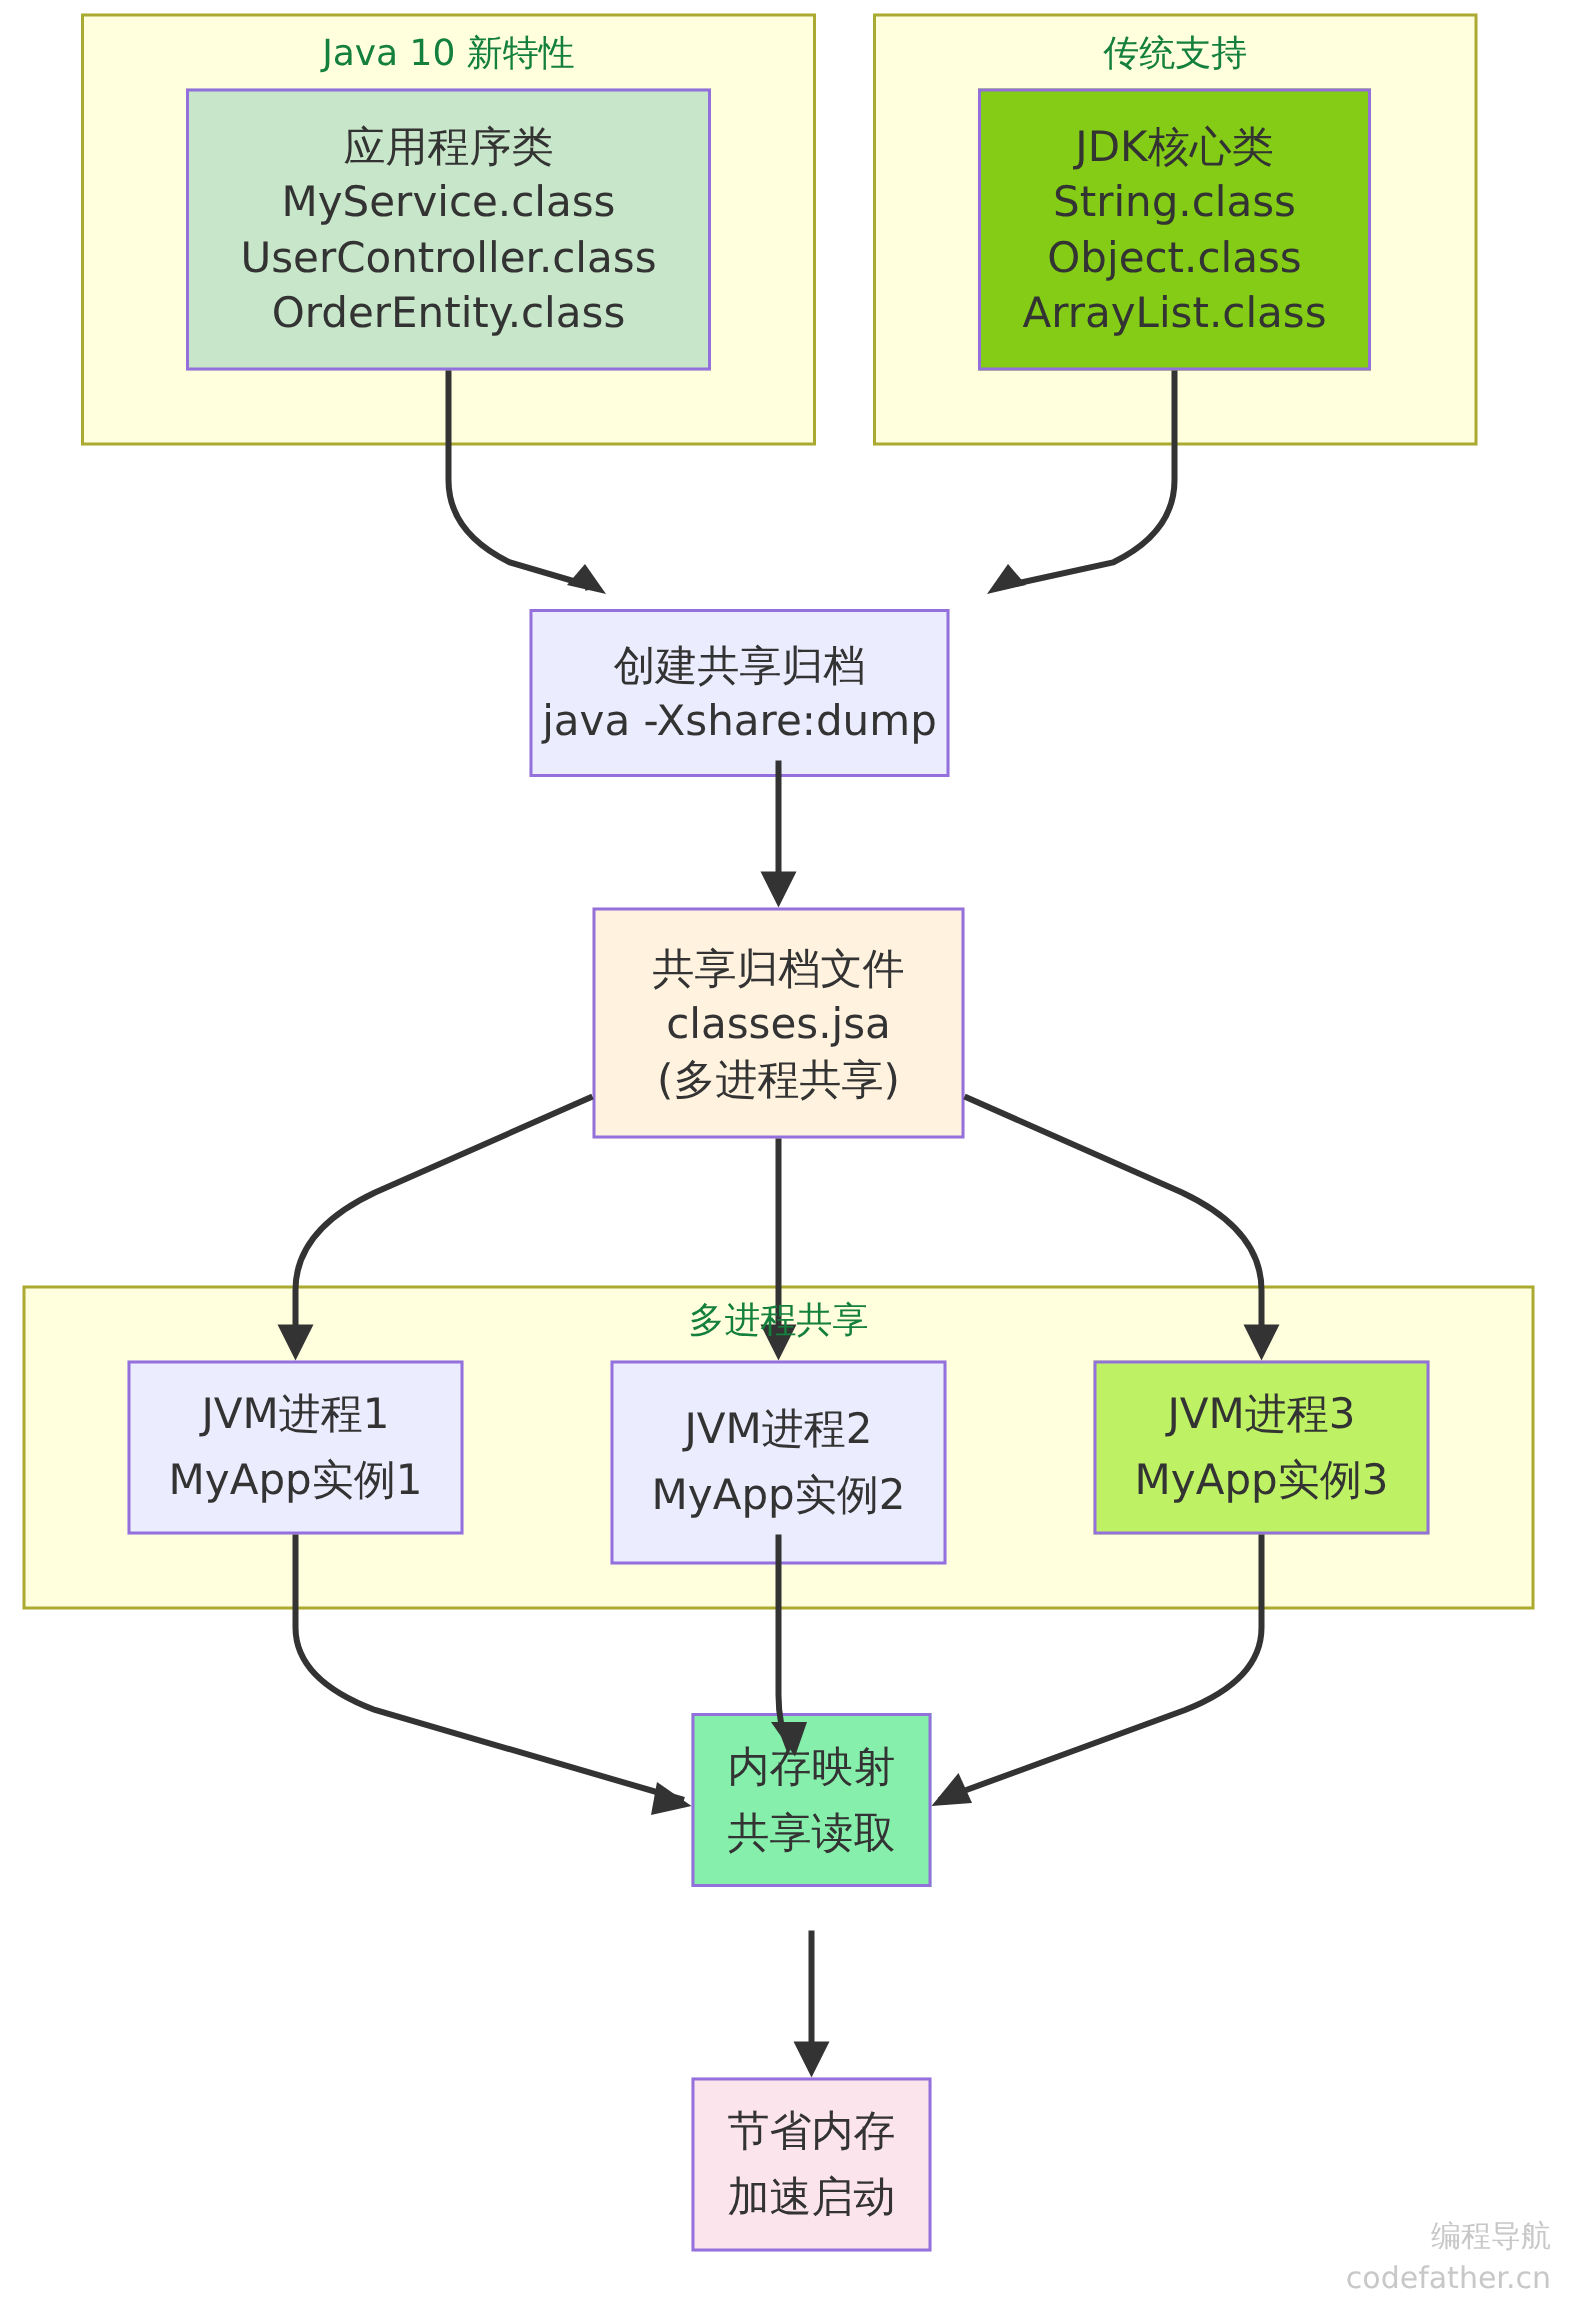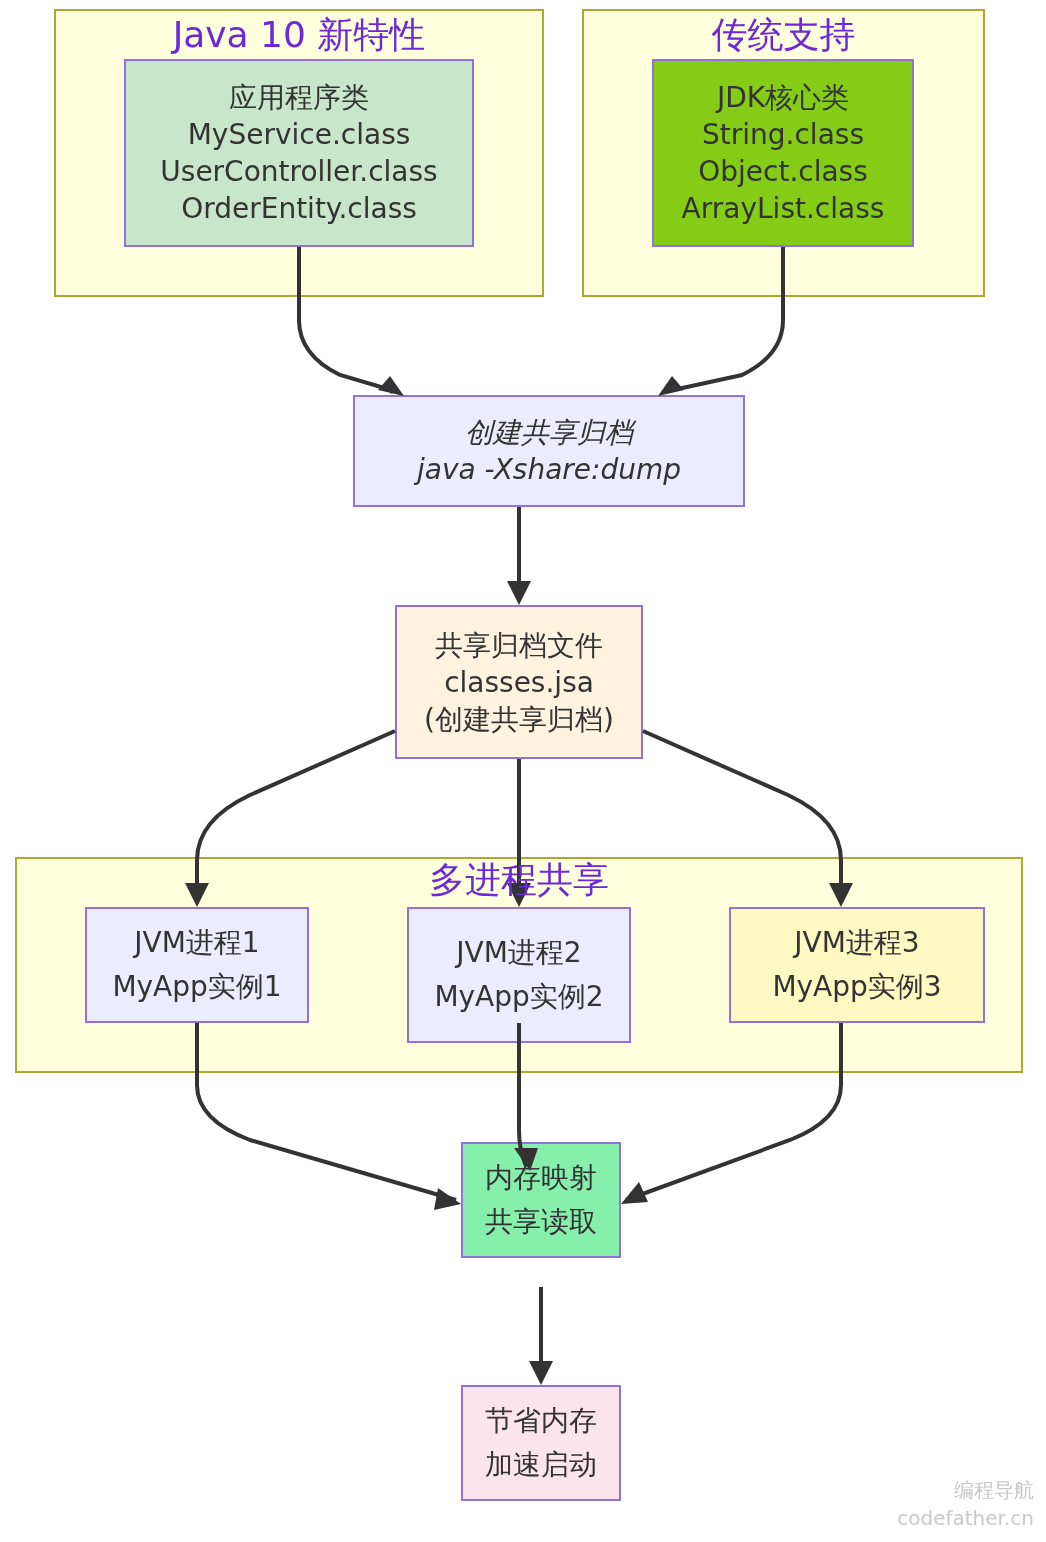--- a/index.html
+++ b/index.html
@@ -1,20 +1,20 @@
 <!DOCTYPE html>
 <html><head>
 <meta charset="utf-8">
 <style>
   html, body { margin: 0; padding: 0; background: #ffffff; }
   body { width: 1046px; height: 1542px; position: relative; overflow: hidden;
          font-family: "DejaVu Sans", sans-serif; color: #333333; }
   svg#edges { position: absolute; left: 0; top: 0; width: 1046px; height: 1542px; z-index: 2; pointer-events: none; }
   .cluster { position: absolute; background: #ffffde; border: 2px solid #aaaa33; box-sizing: border-box; z-index: 0; }
-  .cluster-title { position: absolute; left: 0; right: 0; text-align: center; font-size: 36px; line-height: 36px; color: #6d28d9; z-index: 3; }
+  .cluster-title { position: absolute; left: 0; right: 0; text-align: center; font-size: 24px; line-height: 36px; color: #15803d; z-index: 3; }
   .node { position: absolute; box-sizing: border-box; border: 2px solid #9370db; background: #ececff;
           display: flex; flex-direction: column; justify-content: center;
           font-size: 28px; line-height: 37px; text-align: center; z-index: 1; color: #333; }
   .node span { display: block; white-space: nowrap; }
   .watermark { position: absolute; right: 12px; text-align: right; color: #c8c8c8; font-size: 20px; line-height: 26px; z-index: 3; }
 </style>
 </head>
 <body>
 
 <div class="cluster" style="left:54px;top:9px;width:490px;height:288px;">
@@ -32,38 +32,38 @@
   <span>MyService.class</span>
   <span>UserController.class</span>
   <span>OrderEntity.class</span>
 </div>
 <div class="node" style="left: 652px; top: 59px; width: 262px; height: 188px; background: #84cc16;">
   <span>JDK核心类</span>
   <span>String.class</span>
   <span>Object.class</span>
   <span>ArrayList.class</span>
 </div>
-<div class="node" style="left: 353px; top: 395px; width: 392px; height: 112px; background: rgb(236, 236, 255); font-style: italic;">
+<div class="node" style="left: 353px; top: 406px; width: 280px; height: 112px; background: rgb(236, 236, 255);">
   <span>创建共享归档</span>
   <span>java -Xshare:dump</span>
 </div>
 <div class="node" style="left: 395px; top: 605px; width: 248px; height: 154px; background: rgb(255, 243, 224);">
   <span>共享归档文件</span>
   <span>classes.jsa</span>
-  <span>(创建共享归档)</span>
+  <span>(多进程共享)</span>
 </div>
 <div class="node" style="left: 85px; top: 907px; width: 224px; height: 116px; line-height: 44px; background: rgb(236, 236, 255);">
   <span>JVM进程1</span>
   <span>MyApp实例1</span>
 </div>
 <div class="node" style="left: 407px; top: 907px; width: 224px; height: 136px; line-height: 44px; background: rgb(236, 236, 255);">
   <span>JVM进程2</span>
   <span>MyApp实例2</span>
 </div>
-<div class="node" style="left: 729px; top: 907px; width: 256px; height: 116px; line-height: 44px; background: #fef9c3;">
+<div class="node" style="left: 729px; top: 907px; width: 224px; height: 116px; line-height: 44px; background: #bef264;">
   <span>JVM进程3</span>
   <span>MyApp实例3</span>
 </div>
 <div class="node" style="left: 461px; top: 1142px; width: 160px; height: 116px; line-height: 44px; background: #86efac;">
   <span>内存映射</span>
   <span>共享读取</span>
 </div>
 <div class="node" style="left: 461px; top: 1385px; width: 160px; height: 116px; line-height: 44px; background: rgb(252, 228, 236);">
   <span>节省内存</span>
   <span>加速启动</span>

